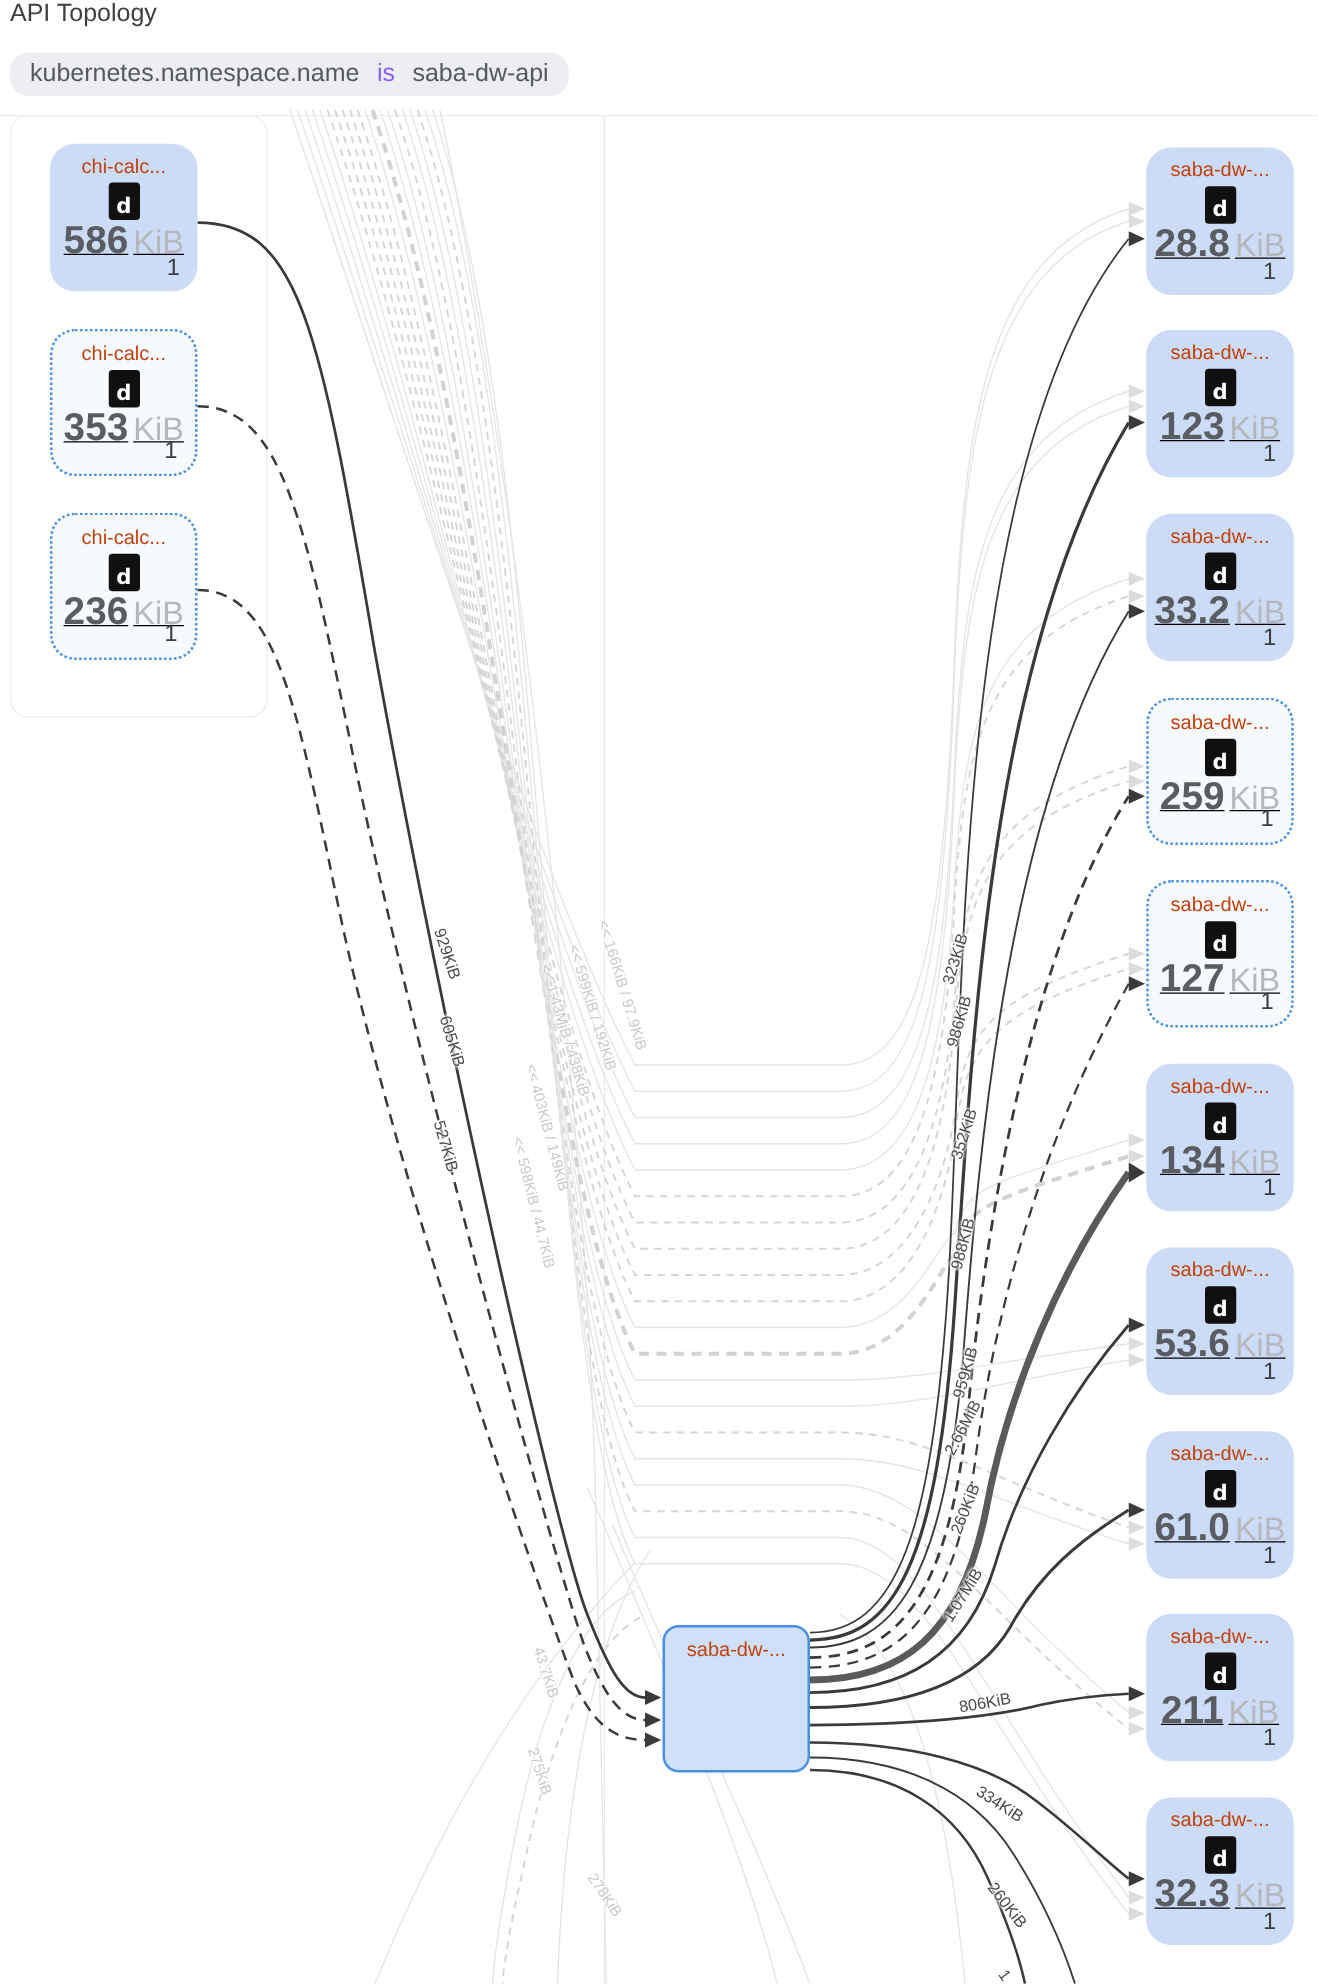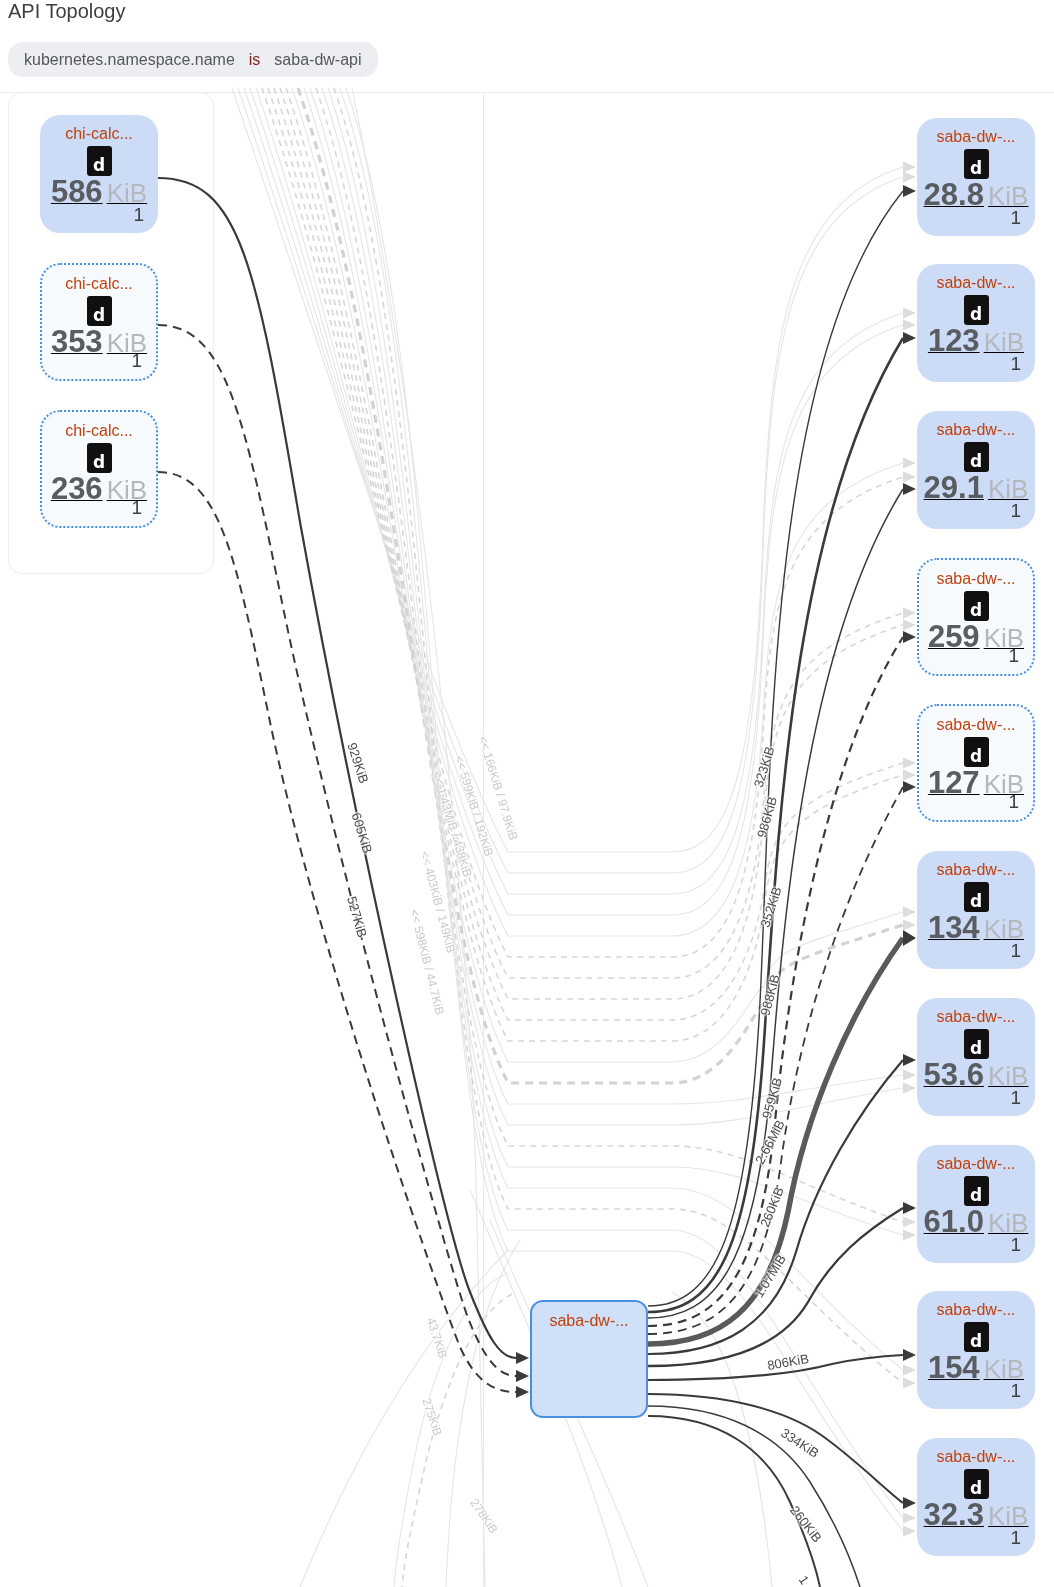--- a/index.html
+++ b/index.html
@@ -2,23 +2,23 @@
 <html><head>
 <meta charset="utf-8">
 <style>
   html,body{margin:0;padding:0;background:#fff;}
   body{width:1054px;height:1587px;overflow:hidden;position:relative;
        font-family:"Liberation Sans","DejaVu Sans",sans-serif;}
 
   
   .page-title{position:absolute;left:8px;top:0px;font-size:20px;color:#3c4043;font-weight:400;}
   .filter-chip{position:absolute;left:8px;top:42px;height:35px;background:#eceef1;border-radius:15px;
-               display:inline-flex;align-items:center;padding:0 16px;font-size:16px;white-space:nowrap;}
+               display:inline-flex;align-items:center;padding:0 16px;font-size:20px;white-space:nowrap;}
   .filter-field{color:#55585c;}
-  .filter-op{color:#7f1d1d;margin:0 14px;}
+  .filter-op{color:#8b5cf6;margin:0 14px;}
   .filter-value{color:#55585c;}
 
   
   .canvas-topline{position:absolute;left:0;top:92px;width:1054px;height:0;border-top:1px solid #ececec;z-index:0;}
   .group-left{position:absolute;left:8px;top:92px;width:204px;height:480px;border:1px solid #ececec;border-radius:14px;z-index:0;}
   .group-right-border{position:absolute;left:483px;top:92px;width:0;height:1495px;border-left:1px solid #e3eaf3;z-index:0;}
 
   svg#edges{position:absolute;left:0;top:0;z-index:1;pointer-events:none;}
   svg#edges path{fill:none;stroke-linecap:butt;}
   .e-dark{stroke:#3a3a3a;}
@@ -231,21 +231,21 @@
       <span class="num">123</span><span class="unit">KiB</span>
     </div>
     <div class="node-badge">1</div>
   </div>
     <div class="node" style="left: 917px; top: 411px;">
     <div class="node-label">saba-dw-...</div>
     <div class="node-icon">
         <span>d</span>
       </div>
     <div class="node-value">
-      <span class="num">29.1</span><span class="unit">KiB</span>
+      <span class="num">33.2</span><span class="unit">KiB</span>
     </div>
     <div class="node-badge">1</div>
   </div>
     <div class="node dotted" style="left: 917px; top: 558px;">
     <div class="node-label">saba-dw-...</div>
     <div class="node-icon">
         <span>d</span>
       </div>
     <div class="node-value">
       <span class="num">259</span><span class="unit">KiB</span>
@@ -291,21 +291,21 @@
       <span class="num">61.0</span><span class="unit">KiB</span>
     </div>
     <div class="node-badge">1</div>
   </div>
     <div class="node" style="left: 917px; top: 1291px;">
     <div class="node-label">saba-dw-...</div>
     <div class="node-icon">
         <span>d</span>
       </div>
     <div class="node-value">
-      <span class="num">154</span><span class="unit">KiB</span>
+      <span class="num">211</span><span class="unit">KiB</span>
     </div>
     <div class="node-badge">1</div>
   </div>
     <div class="node" style="left: 917px; top: 1438px;">
     <div class="node-label">saba-dw-...</div>
     <div class="node-icon">
         <span>d</span>
       </div>
     <div class="node-value">
       <span class="num">32.3</span><span class="unit">KiB</span>

